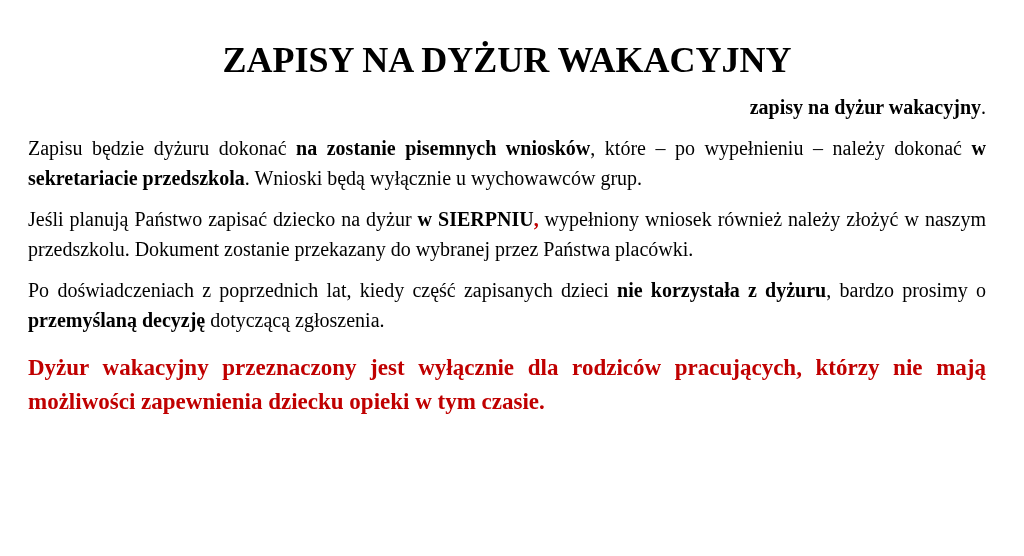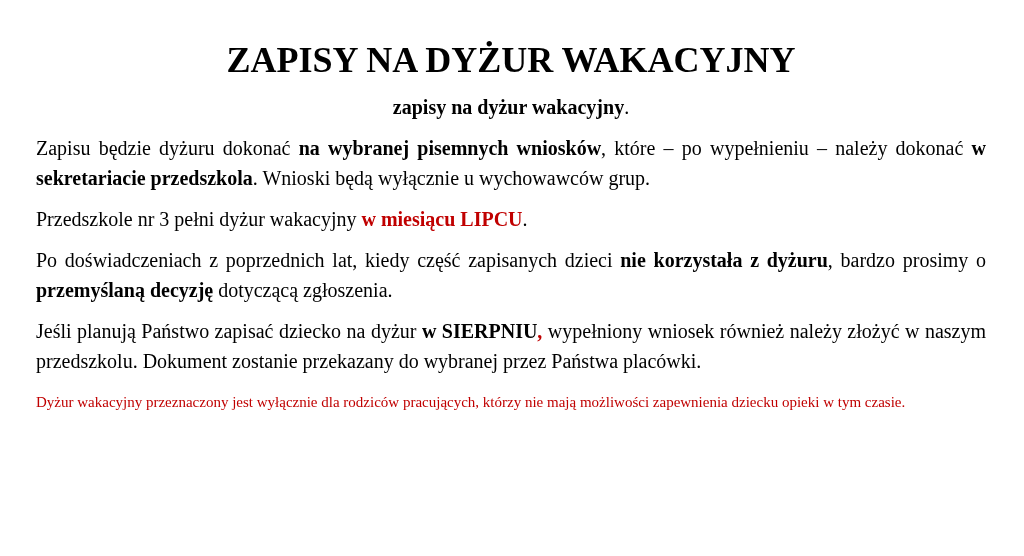--- a/index.html
+++ b/index.html
@@ -12,73 +12,72 @@
     height: 556px;
     overflow: hidden;
     font-family: "Liberation Serif", "DejaVu Serif", serif;
     color: #000000;
     --red: #c00000;
   }
   .page {
     box-sizing: border-box;
     width: 1024px;
     height: 556px;
-    padding: 42px 38px 0 36px;
+    padding: 42px 38px 0 28px;
     background: #ffffff;
   }
   .doc-title {
     margin: 0;
     font-size: 36px;
     font-weight: bold;
     line-height: 1.0;
     text-align: center;
     white-space: nowrap;
   }
   .intro-line {
     margin: 70px 0 0 0;
     font-size: 20px;
     line-height: 30px;
     text-align: center;
   }
   .intro-emphasis {
     margin: 14px 0 0 0;
     font-size: 20px;
     line-height: 30px;
-    text-align: center;
+    text-align: right;
   }
   .para {
     margin: 11px 0 0 0;
     font-size: 20px;
     line-height: 30px;
     text-align: justify;
   }
   .notice {
-    margin: 9px 0 0 0;
-    font-size: 15px;
+    margin: 16px 0 0 0;
+    font-size: 23px;
     line-height: 34px;
-    font-weight: normal;
+    font-weight: bold;
     color: var(--red);
     text-align: justify;
   }
   .b { font-weight: bold; }
   .rb { font-weight: bold; color: var(--red); }
 </style>
 </head>
 <body style="--red: #c00000;">
 
 <div class="page">
 
   <h1 class="doc-title">ZAPISY NA DYŻUR WAKACYJNY</h1>
 
 
   <p class="intro-emphasis"><span class="b">zapisy na dyżur wakacyjny</span><span>.</span></p>
 
-  <p class="para"><span>Zapisu będzie dyżuru dokonać </span><span class="b">na wybranej pisemnych wniosków</span><span>, które – po wypełnieniu – należy dokonać </span><span class="b">w sekretariacie przedszkola</span><span>. Wnioski będą wyłącznie u wychowawców grup.</span></p>
+  <p class="para"><span>Zapisu będzie dyżuru dokonać </span><span class="b">na zostanie pisemnych wniosków</span><span>, które – po wypełnieniu – należy dokonać </span><span class="b">w sekretariacie przedszkola</span><span>. Wnioski będą wyłącznie u wychowawców grup.</span></p>
 
-  <p class="para"><span>Przedszkole nr 3 pełni dyżur wakacyjny </span><span class="rb">w miesiącu LIPCU</span><span>.</span></p>
+
+  <p class="para"><span>Jeśli planują Państwo zapisać dziecko na dyżur </span><span class="b">w SIERPNIU</span><span class="rb">,</span><span> wypełniony wniosek również należy złożyć w naszym przedszkolu. Dokument zostanie przekazany do wybranej przez Państwa placówki.</span></p>
 
   <p class="para"><span>Po doświadczeniach z poprzednich lat, kiedy część zapisanych dzieci </span><span class="b">nie korzystała z dyżuru</span><span>, bardzo prosimy o </span><span class="b">przemyślaną decyzję</span><span> dotyczącą zgłoszenia.</span></p>
-
-  <p class="para"><span>Jeśli planują Państwo zapisać dziecko na dyżur </span><span class="b">w SIERPNIU</span><span class="rb">,</span><span> wypełniony wniosek również należy złożyć w naszym przedszkolu. Dokument zostanie przekazany do wybranej przez Państwa placówki.</span></p>
 
   <p class="notice">Dyżur wakacyjny przeznaczony jest wyłącznie dla rodziców pracujących, którzy nie mają możliwości zapewnienia dziecku opieki w tym czasie.</p>
 
 </div>
 
 </body></html>

